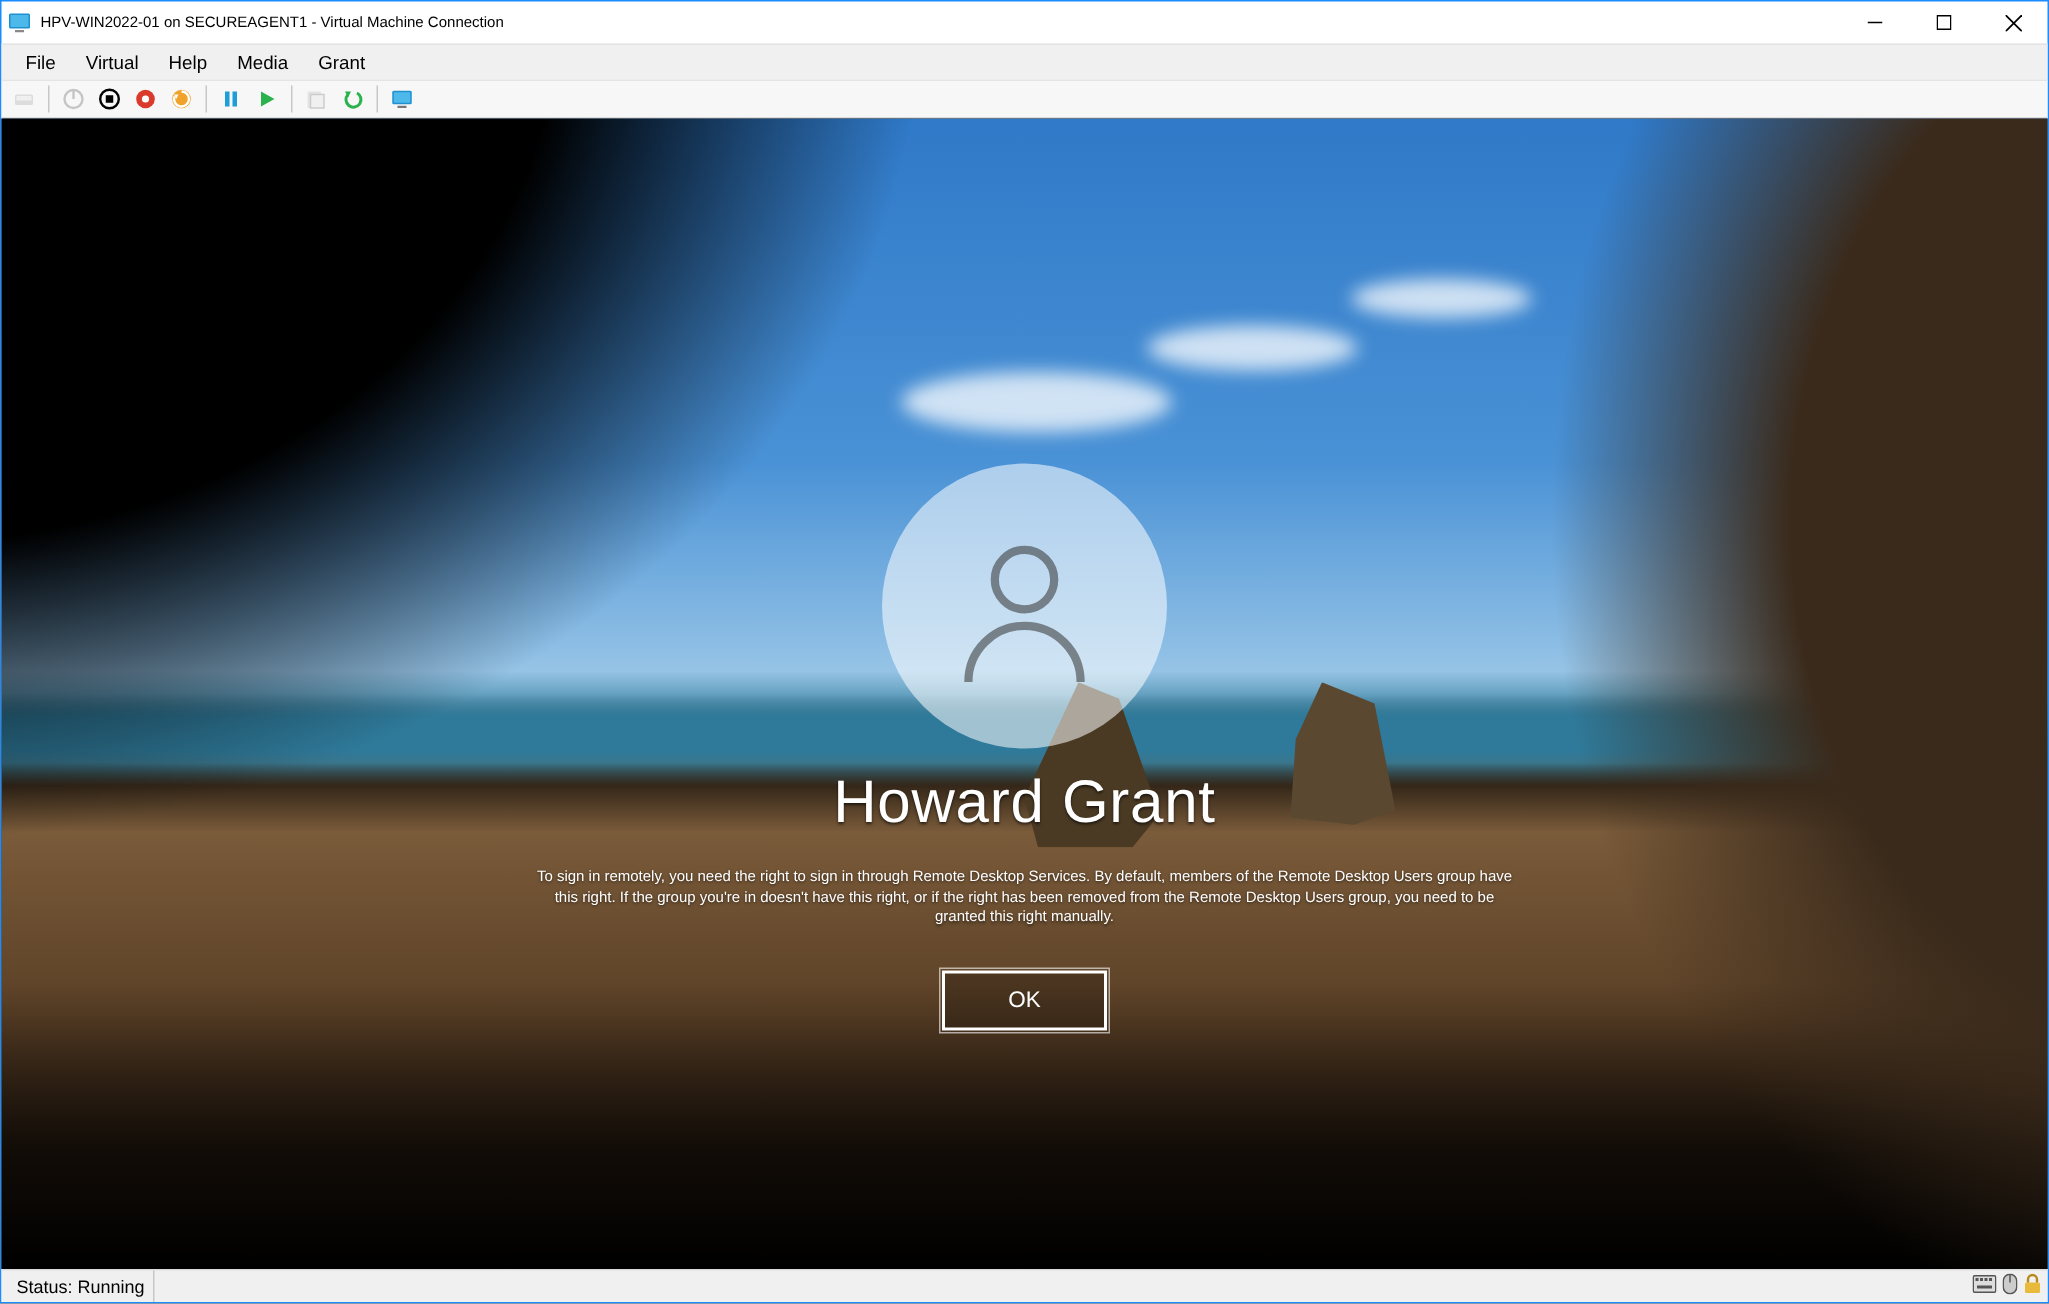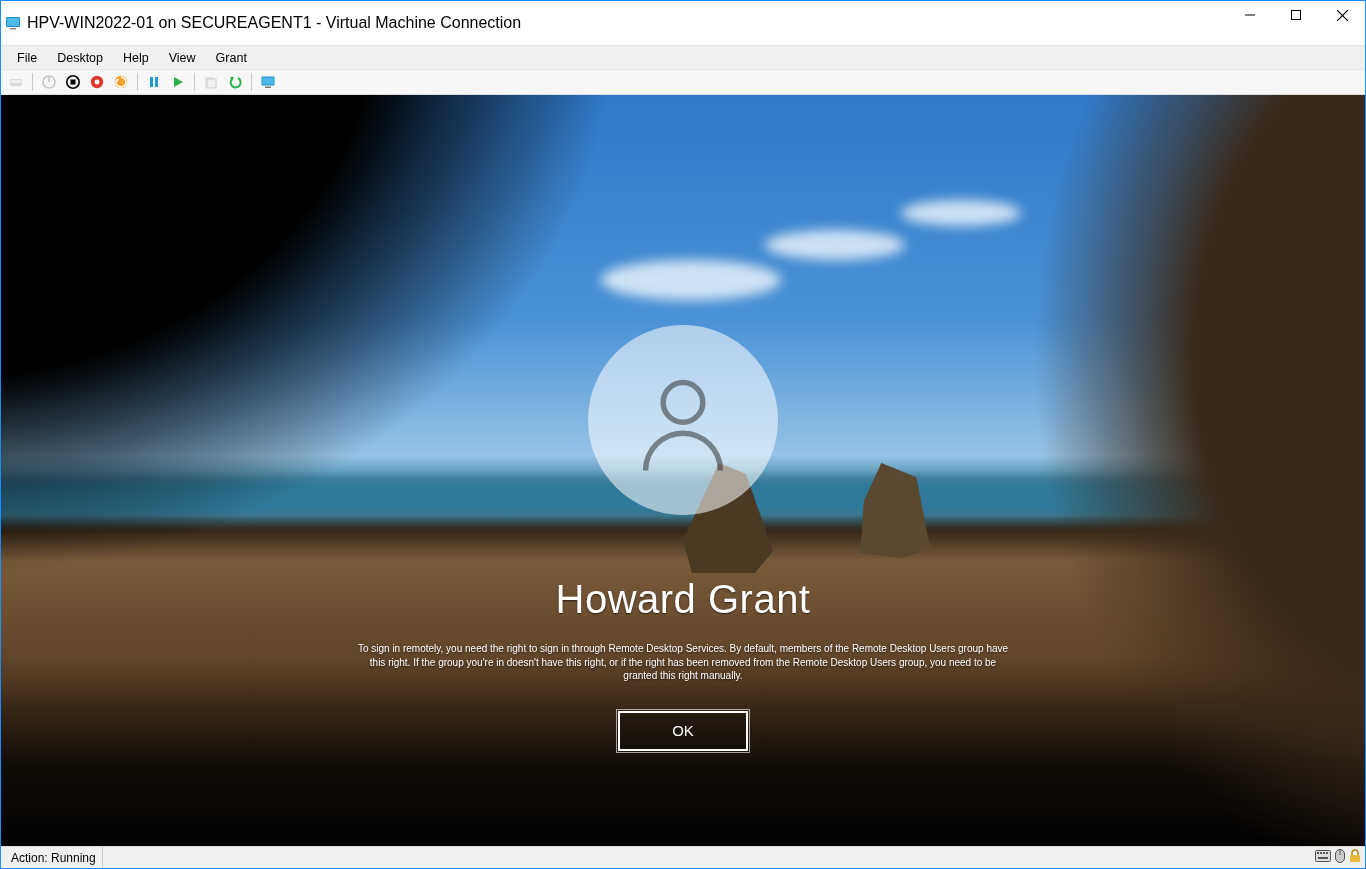--- a/index.html
+++ b/index.html
@@ -1,21 +1,21 @@
 <!DOCTYPE html>
 <html><head>
 <meta charset="utf-8">
 <style>
   * { box-sizing: border-box; margin: 0; padding: 0; }
   html, body { width: 1366px; height: 869px; font-family: "Segoe UI", Tahoma, sans-serif; overflow: hidden; background: #fff; }
 
   
   .window { width: 1366px; height: 869px; border: 1px solid #1a8cff; display: flex; flex-direction: column; background: #fff; }
 
-  .titlebar { height: 44px; display: flex; justify-content: space-between; padding-left: 4px; font-size: 16px; color: #000; }
+  .titlebar { height: 28px; display: flex; justify-content: space-between; padding-left: 4px; font-size: 10px; color: #000; }
   .titlebar-left { display: flex; align-items: center; gap: 6px; }
   .titlebar-icon svg { display: block; }
   .win-controls { display: flex; height: 100%; }
   .win-btn { width: 46px; height: 28px; display: flex; align-items: center; justify-content: center; background: transparent; border: none; }
   .win-btn svg { display: block; }
 
   .menubar { height: 24px; background: #f0f0f0; display: flex; align-items: center; padding: 0 6px; font-size: 12.5px; color: #000; border-top: 1px solid #e4e4e4; text-align: right; }
   .menu-item { padding: 2px 10px; cursor: default; }
 
   .toolbar { height: 26px; background: #f7f7f7; border-top: 1px solid #e4e4e4; border-bottom: 1px solid #dcdcdc; display: flex; align-items: center; padding: 0 4px; gap: 2px; }
@@ -49,23 +49,23 @@
   
   .cloud { position:absolute; background: rgba(255,255,255,0.75); filter: blur(6px); border-radius: 50%; }
   .c1 { left:44%; top:22%; width:180px; height:40px; }
   .c2 { left:56%; top:18%; width:140px; height:30px; }
   .c3 { left:66%; top:14%; width:120px; height:26px; }
 
   
   .login { position: absolute; left: 50%; top: 230px; transform: translateX(-50%); width: 660px; display: flex; flex-direction: column; align-items: center; color: #fff; text-align: center; text-shadow: 0 1px 2px rgba(0,0,0,0.6); }
   .avatar { width: 190px; height: 190px; border-radius: 50%; background: rgba(255,255,255,0.55); display: flex; align-items: center; justify-content: center; margin-bottom: 14px; }
   .avatar svg { opacity: 0.55; }
-  .username { font-size: 40px; font-weight: 300; letter-spacing: 0.5px; margin-bottom: 20px; margin-top: 48px; }
+  .username { font-size: 40px; font-weight: 300; letter-spacing: 0.5px; margin-bottom: 20px; }
   .message { font-size: 10px; line-height: 1.35; font-weight: 400; margin-bottom: 28px; }
-  .ok-btn { width: 130px; height: 40px; border: 2px solid #fff; background: rgba(0,0,0,0.22); color: #fff; font-size: 15px; cursor: default; outline: 1px solid rgba(255,255,255,0.6); outline-offset: 1px; }
+  .ok-btn { width: 110px; height: 40px; border: 2px solid #fff; background: rgba(0,0,0,0.22); color: #fff; font-size: 15px; cursor: default; outline: 1px solid rgba(255,255,255,0.6); outline-offset: 1px; }
 
   .statusbar { height: 22px; border-top: 1px solid #dcdcdc; background: #f0f0f0; display: flex; align-items: center; justify-content: space-between; padding: 0 4px; font-size: 12px; color: #000; }
   .status-left { padding: 0 6px; border-right: 1px solid #c8c8c8; height: 100%; display: flex; align-items: center; }
   .status-icons { display: flex; align-items: center; gap: 4px; }
 </style>
 </head>
 <body>
 
 <div class="window">
 
@@ -95,23 +95,23 @@
         <svg width="11" height="11">
             <line x1="0" y1="0" x2="11" y2="11" stroke="#000" stroke-width="1.2"></line>
             <line x1="11" y1="0" x2="0" y2="11" stroke="#000" stroke-width="1.2"></line>
           </svg>
       </button>
     </div>
   </div>
 
   <div class="menubar">
     <span class="menu-item">File</span>
-    <span class="menu-item">Desktop</span>
+    <span class="menu-item">Virtual</span>
     <span class="menu-item">Help</span>
-    <span class="menu-item">View</span>
+    <span class="menu-item">Media</span>
     <span class="menu-item">Grant</span>
   </div>
 
   <div class="toolbar">
     <button class="tb-btn disabled">
       <svg width="16" height="16">
           <rect x="2" y="5" width="12" height="7" rx="1" fill="#bcbcbc"></rect>
           <rect x="3" y="6" width="10" height="3" fill="#e8e8e8"></rect>
         </svg>
     </button>
@@ -191,21 +191,21 @@
           <path d="M16 96 a34 34 0 0 1 68 0" fill="none" stroke="#333" stroke-width="5"></path>
         </svg>
       </div>
       <div class="username">Howard Grant</div>
       <div class="message">To sign in remotely, you need the right to sign in through Remote Desktop Services. By default, members of the Remote Desktop Users group have this right. If the group you're in doesn't have this right, or if the right has been removed from the Remote Desktop Users group, you need to be granted this right manually.</div>
       <button class="ok-btn">OK</button>
     </div>
   </div>
 
   <div class="statusbar">
-    <div class="status-left">Action: Running</div>
+    <div class="status-left">Status: Running</div>
     <div class="status-icons">
       <span>
         <svg width="16" height="12">
             <rect x="0.5" y="0.5" width="15" height="11" rx="1" fill="#ddd" stroke="#555"></rect>
             <rect x="2" y="2" width="2" height="2" fill="#555"></rect>
             <rect x="5" y="2" width="2" height="2" fill="#555"></rect>
             <rect x="8" y="2" width="2" height="2" fill="#555"></rect>
             <rect x="11" y="2" width="2" height="2" fill="#555"></rect>
             <rect x="3" y="7" width="10" height="2" fill="#555"></rect>
           </svg>

